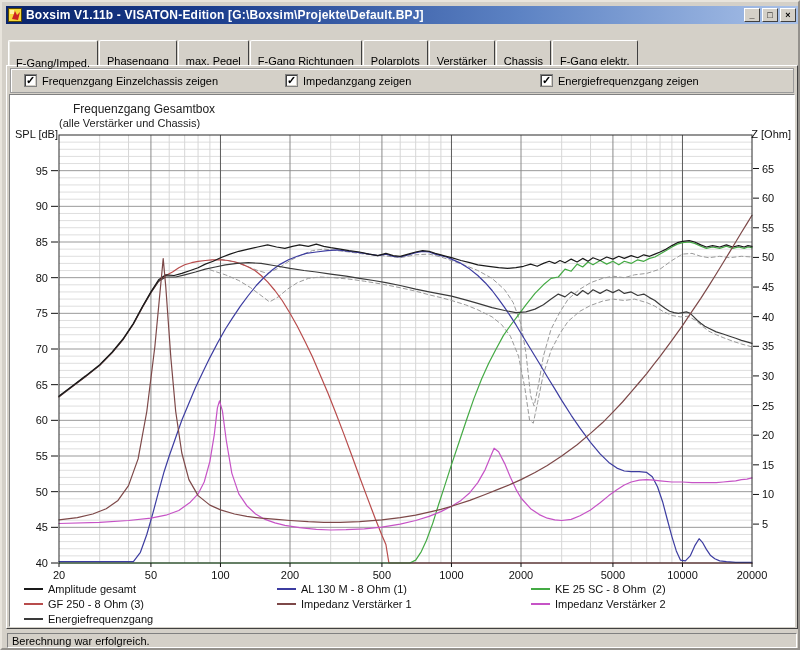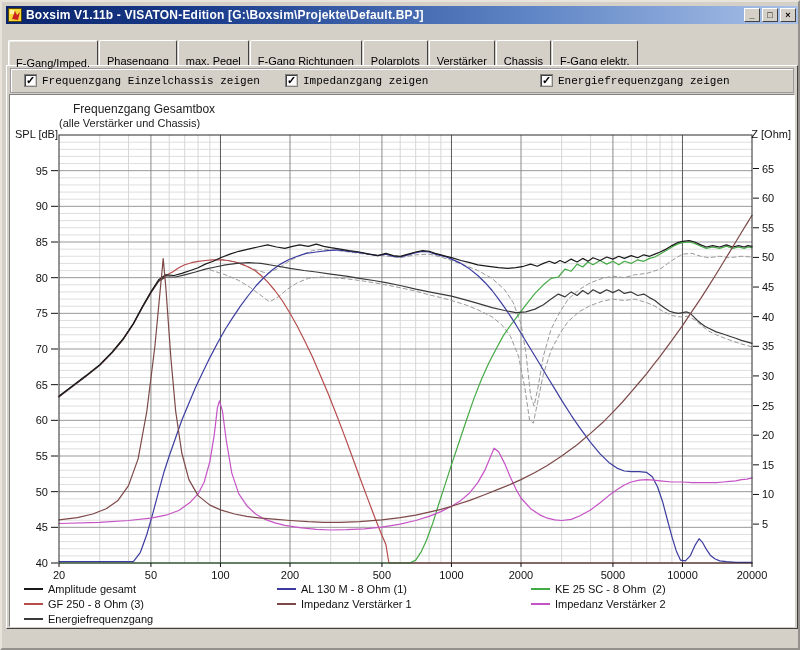--- a/index.html
+++ b/index.html
@@ -27,21 +27,21 @@
   .tab.active{height:21px;line-height:20px;z-index:3;border-color:#fff #404040 #d4d0c8 #fff;
     box-shadow:inset 1px 1px 0 #ecebe5;}
   .tabpage{position:absolute;left:4px;top:63px;width:792px;height:564px;
     border:1px solid;border-color:#fff #404040 #404040 #fff;background:#d4d0c8;}
   .cb-strip{position:absolute;left:3px;top:2px;width:784px;height:25px;
     border:1px solid #9a9a9a;box-shadow:inset 1px 1px 0 #fff;}
   .cb-item{position:absolute;top:5px;display:flex;align-items:center;gap:5px;}
   .cbox{width:13px;height:13px;background:#fff;border:1px solid #808080;
     box-shadow:inset 1px 1px 0 #404040, inset -1px -1px 0 #d4d0c8;
     font-size:11px;line-height:11px;font-weight:bold;color:#000;text-align:center;}
-  .cb-label{font-size:11px;color:#000;font-family:Liberation Mono, monospace;}
+  .cb-label{font-size:11px;color:#000;}
   .chart-area{position:absolute;left:2px;top:28px;width:786px;height:533px;
     background:#fff;border:1px solid;border-color:#808080 #fff #fff #808080;}
   .chart-title{position:absolute;left:49px;top:7px;font-size:12px;color:#222;margin-left:14px;}
   .chart-subtitle{position:absolute;left:49px;top:22px;font-size:11px;color:#222;}
   .ylab-left{position:absolute;left:5px;top:33px;font-size:11px;color:#111;}
   .ylab-right{position:absolute;right:3px;top:33px;font-size:11px;color:#111;}
   .legend-col{position:absolute;top:486px;}
   .legend-row{display:flex;align-items:center;height:15px;gap:5px;}
   .legend-swatch{width:19px;height:0;border-top:2px solid #000;flex:none;}
   .legend-label{font-size:11px;color:#111;white-space:pre;}
@@ -312,14 +312,17 @@
             </div>
             <div class="legend-row">
               <span class="legend-swatch" style="border-top-color:#c653c6"></span>
               <span class="legend-label">Impedanz Verstärker 2</span>
             </div>
           </div>
         </div>
     </div>
   </div>
 
+  <div class="statusbar">
+    <div class="status-panel">Berechnung war erfolgreich.</div>
+  </div>
 
 </div>
 
 </body></html>

